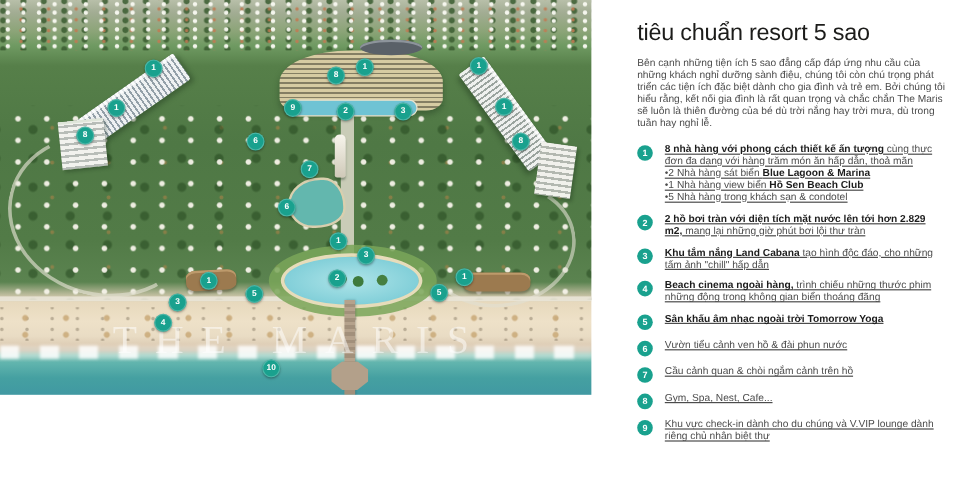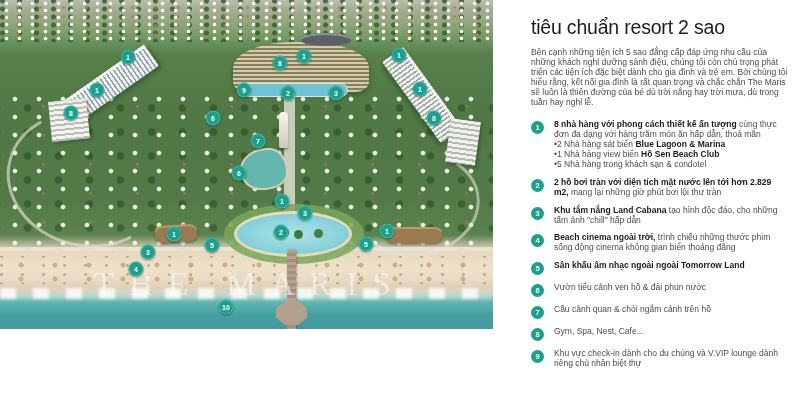--- a/index.html
+++ b/index.html
@@ -97,21 +97,21 @@
     box-shadow:0 1px 2px rgba(0,0,0,.35), inset 0 0 0 1px rgba(255,255,255,.22); }
 
   
   .panel{ position:absolute; left:493px; top:0; width:307px; height:400px; background:#fff; padding:16px 14px 0 38px; }
   .title{ font-size:19.5px; line-height:1.2; color:#1c1c1a; letter-spacing:-0.2px; }
   .intro{ margin-top:9px; width:260px; font-size:8.5px; line-height:1.17; color:#4c4c4c; }
   .list{ margin-top:12px; }
   .row{ display:flex; gap:10px; margin-bottom:8px; }
   .circle{ flex:0 0 13px; width:13px; height:13px; border-radius:50%; background:var(--accent);
     color:#fff; font-size:7.5px; font-weight:bold; display:flex; align-items:center; justify-content:center; margin-top:1px; }
-  .itxt{ font-size:8.5px; line-height:1.17; color:#4c4c4c; width:240px; }
+  .itxt{ font-size:8.5px; line-height:1.17; color:#4c4c4c; width:240px;text-decoration:underline; }
   .itxt b{ color:#1c1c1c; }
 </style>
 </head>
 <body>
 
 <div class="frame">
 
   <div class="photo">
     <div class="town"></div>
     <div class="villas"></div>
@@ -168,43 +168,43 @@
         <div class="map-marker" style="left: 212px; top: 245px;">5</div>
         <div class="map-marker" style="left: 366px; top: 244px;">5</div>
         <div class="map-marker" style="left: 148px; top: 252px;">3</div>
         <div class="map-marker" style="left: 136px; top: 269px;">4</div>
         <div class="map-marker" style="left: 226px; top: 307px;">10</div>
       </div>
   </div>
 
   <div class="panel">
     <div class="title">
-      <div>tiêu chuẩn resort 2 sao</div>
+      <div>tiêu chuẩn resort 5 sao</div>
     </div>
     <div class="intro">Bên cạnh những tiện ích 5 sao đẳng cấp đáp ứng nhu cầu của những khách nghỉ dưỡng sành điệu, chúng tôi còn chú trọng phát triển các tiện ích đặc biệt dành cho gia đình và trẻ em. Bởi chúng tôi hiểu rằng, kết nối gia đình là rất quan trọng và chắc chắn The Maris sẽ luôn là thiên đường của bé dù trời nắng hay trời mưa, dù trong tuần hay nghỉ lễ.</div>
     <div class="list">
         <div class="row">
           <span class="circle">1</span>
           <div class="itxt"><b>8 nhà hàng với phong cách thiết kế ấn tượng</b><span> cùng thực đơn đa dạng với hàng trăm món ăn hấp dẫn, thoả mãn</span><div class="subline"><span>•2 Nhà hàng sát biển </span><b>Blue Lagoon &amp; Marina</b></div><div class="subline"><span>•1 Nhà hàng view biển </span><b>Hồ Sen Beach Club</b></div><div class="subline"><span>•5 Nhà hàng trong khách sạn &amp; condotel</span></div></div>
         </div>
         <div class="row">
           <span class="circle">2</span>
           <div class="itxt"><b>2 hồ bơi tràn với diện tích mặt nước lên tới hơn 2.829 m2,</b><span> mang lại những giờ phút bơi lội thư tràn</span></div>
         </div>
         <div class="row">
           <span class="circle">3</span>
           <div class="itxt"><b>Khu tắm nắng Land Cabana</b><span> tạo hình độc đáo, cho những tấm ảnh "chill" hấp dẫn</span></div>
         </div>
         <div class="row">
           <span class="circle">4</span>
-          <div class="itxt"><b>Beach cinema ngoài trời,</b><span> trình chiếu những thước phim sống động cinema không gian biển thoáng đãng</span></div>
+          <div class="itxt"><b>Beach cinema ngoài hàng,</b><span> trình chiếu những thước phim những động trong không gian biển thoáng đãng</span></div>
         </div>
         <div class="row">
           <span class="circle">5</span>
-          <div class="itxt"><b>Sân khấu âm nhạc ngoài ngoài Tomorrow Land</b></div>
+          <div class="itxt"><b>Sân khấu âm nhạc ngoài trời Tomorrow Yoga</b></div>
         </div>
         <div class="row">
           <span class="circle">6</span>
           <div class="itxt"><span>Vườn tiểu cảnh ven hồ &amp; đài phun nước</span></div>
         </div>
         <div class="row">
           <span class="circle">7</span>
           <div class="itxt"><span>Cầu cảnh quan &amp; chòi ngắm cảnh trên hồ</span></div>
         </div>
         <div class="row">

